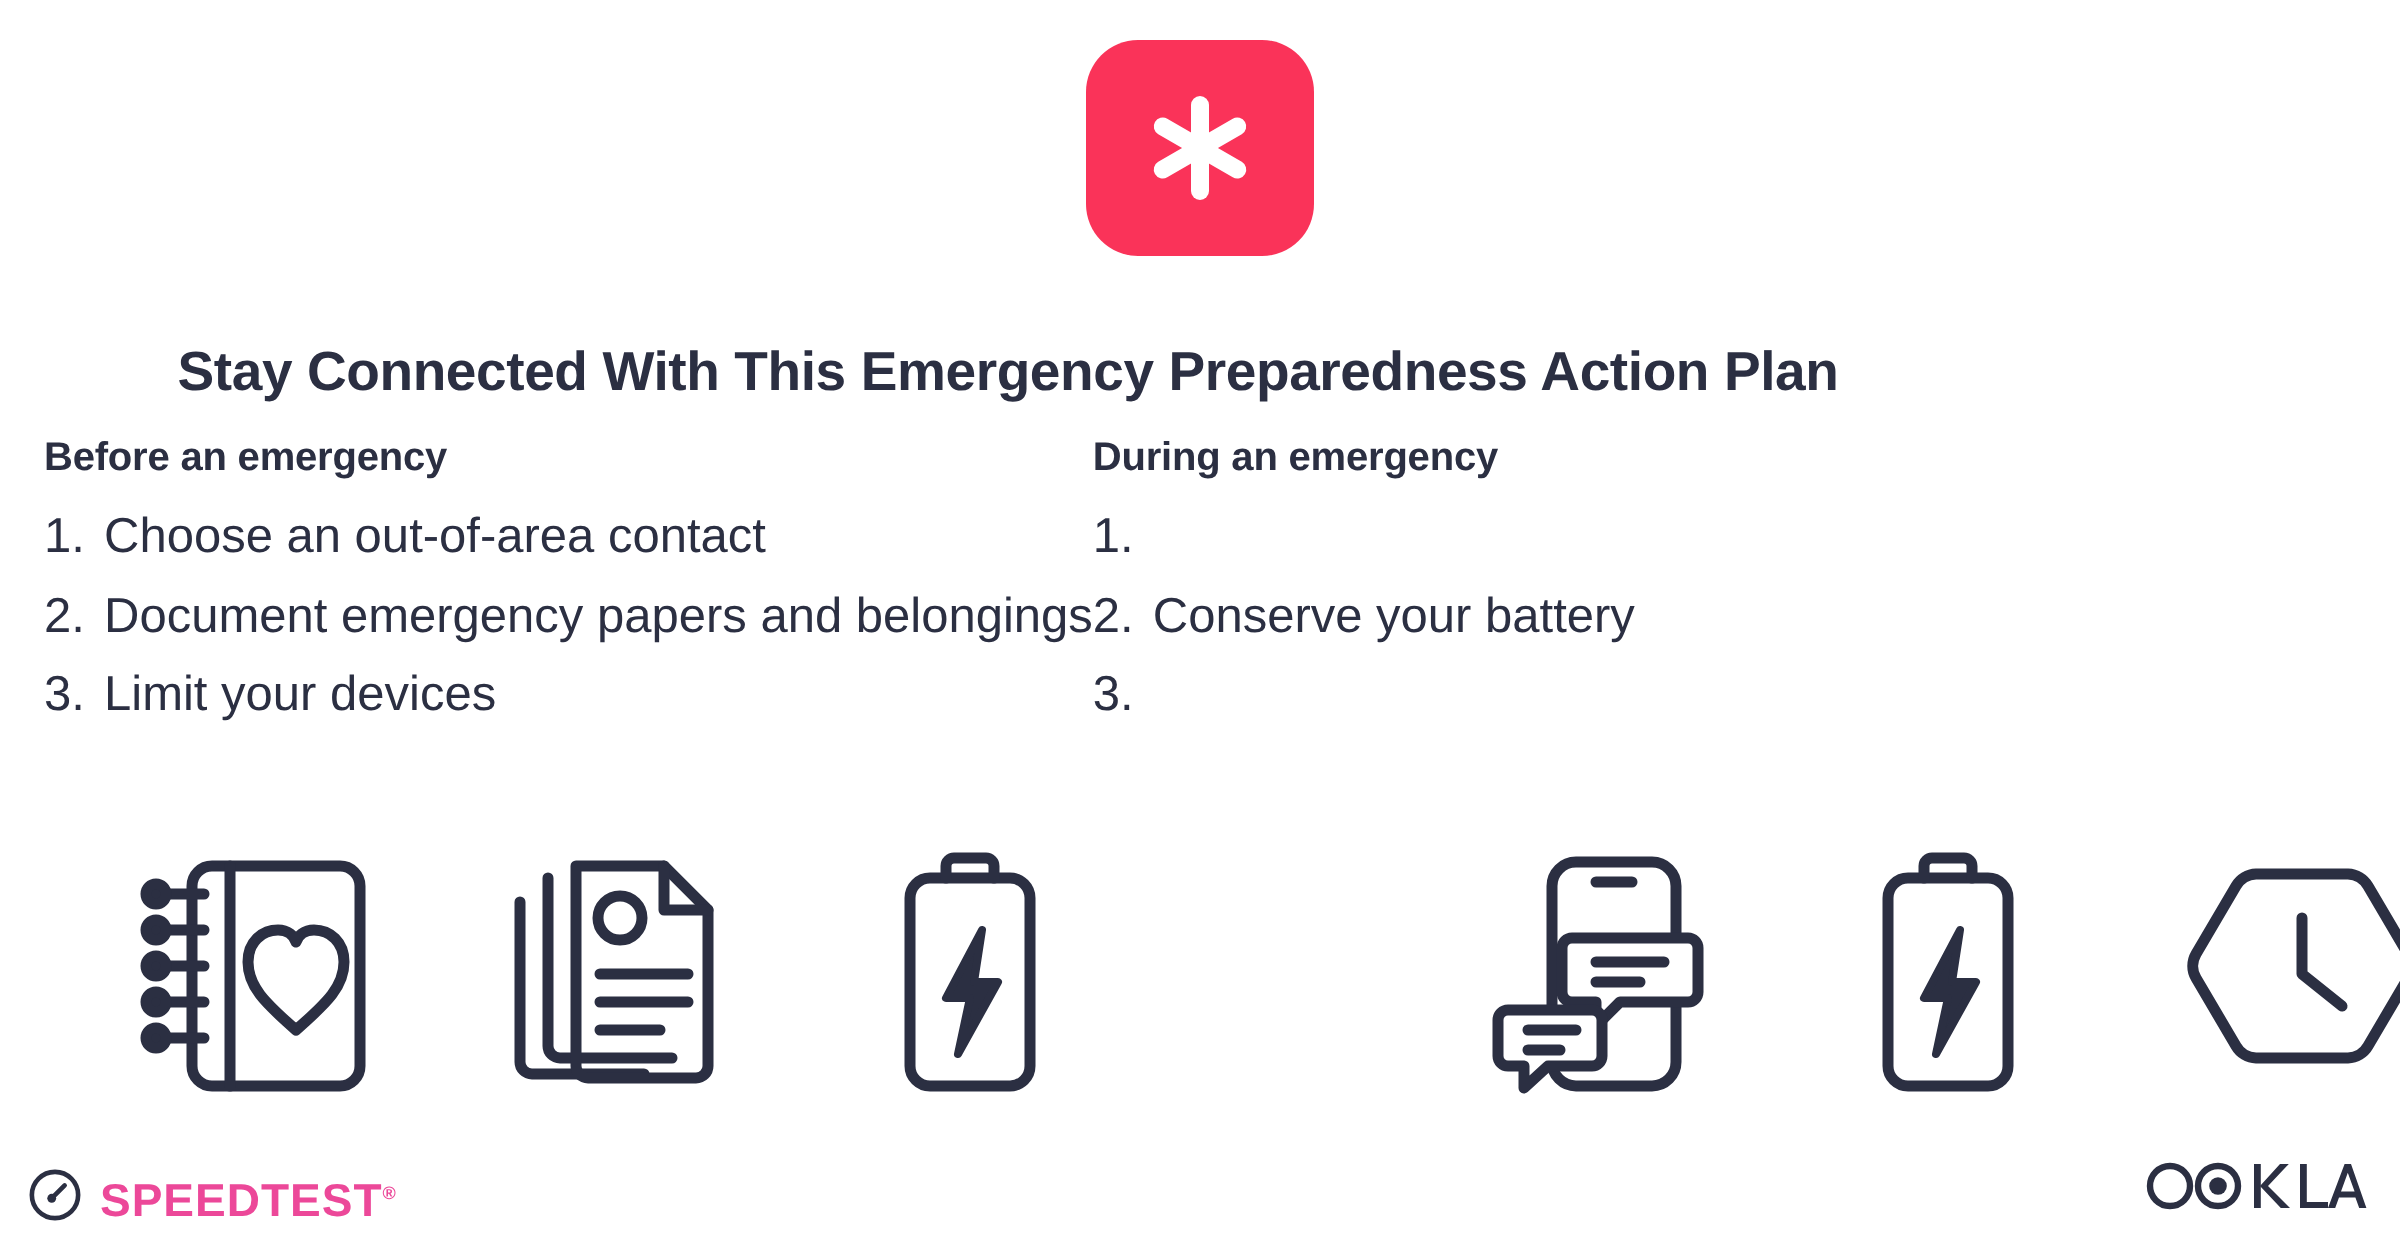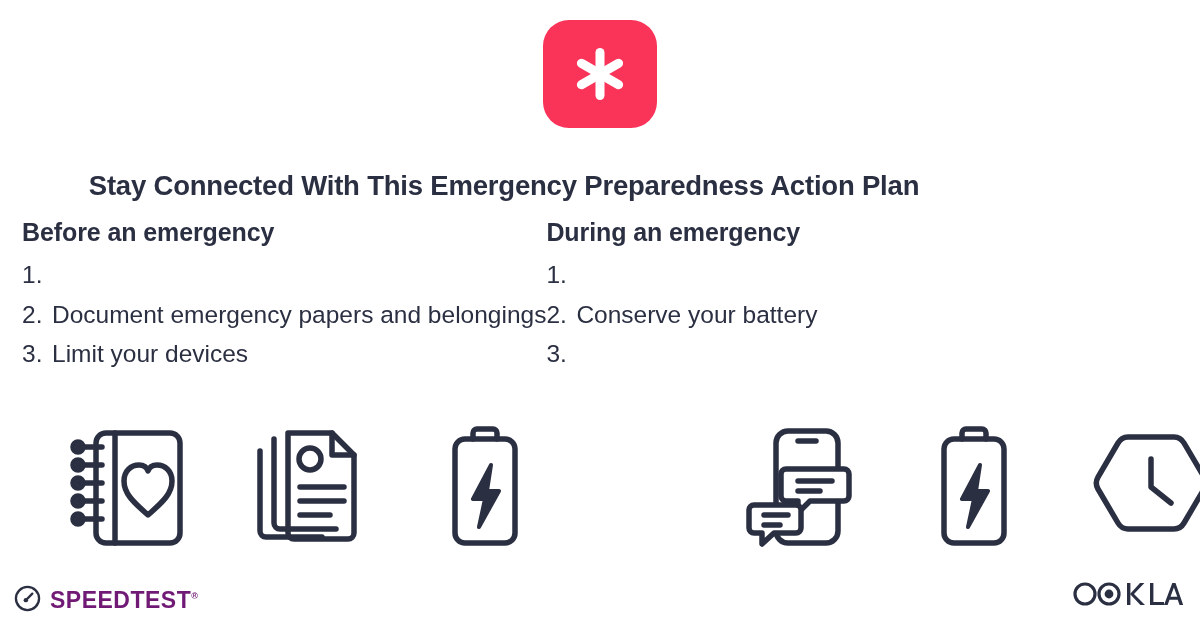--- a/index.html
+++ b/index.html
@@ -58,21 +58,21 @@
     top: 218px;
     left: 0;
     width: 1200px;
     display: flex;
     padding: 0 22px;
   }
   .col { width: 50%; }
   .col.right { padding-left: 752px; }
   .col.right .col-inner { margin-left: -752px; }
   .col-title {
-    font-size: 25px;
+    font-size: 20px;
     font-weight: bold;
     color: #2b2f42;
     margin-bottom: 8px;
     letter-spacing: -0.1px;
   }
   ol.steps {
     list-style: none;
     font-size: 24.5px;
     color: #2b2f42;
     line-height: 1.62;
@@ -113,21 +113,21 @@
     left: 14px;
     bottom: 14px;
     display: flex;
     align-items: center;
     gap: 9px;
   }
   .footer-left .word {
     font-size: 23px;
     font-weight: bold;
     letter-spacing: 0.5px;
-    color: #701a75;
+    color: #ec4899;
   }
   .footer-left .tm {
     font-size: 9px;
     vertical-align: super;
     font-weight: bold;
   }
   .footer-right {
     position: absolute;
     right: 16px;
     bottom: 16px;
@@ -163,20 +163,21 @@
   <div class="headline">Stay Connected With This Emergency Preparedness Action Plan</div>
 
   <div class="columns">
 
     <div class="col left">
       <div class="col-inner">
         <div class="col-title">Before an emergency</div>
         <ol class="steps">
           <li>
             <span class="num">1.</span>
+            <span>Choose an out-of-area contact</span>
           </li>
           <li>
             <span class="num">2.</span>
             <span>Document emergency papers and belongings</span>
           </li>
           <li>
             <span class="num">3.</span>
             <span>Limit your devices</span>
           </li>
         </ol>

